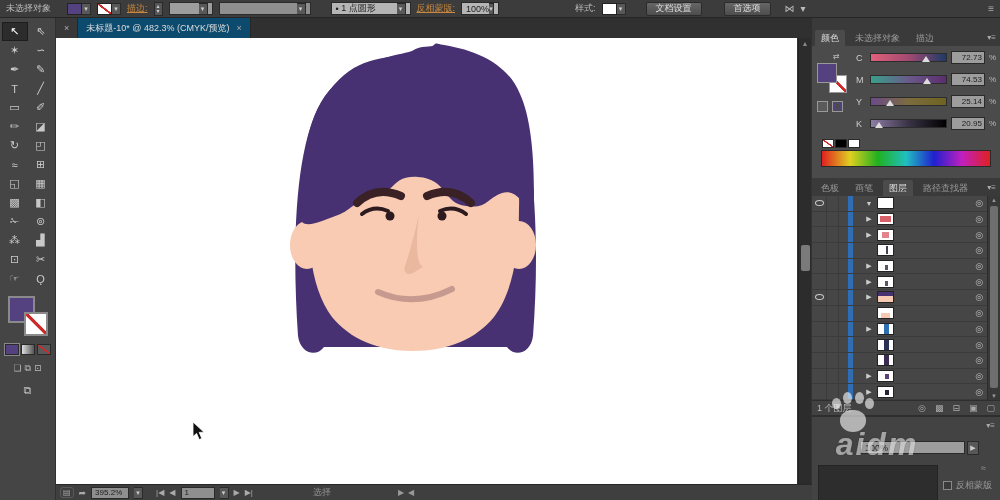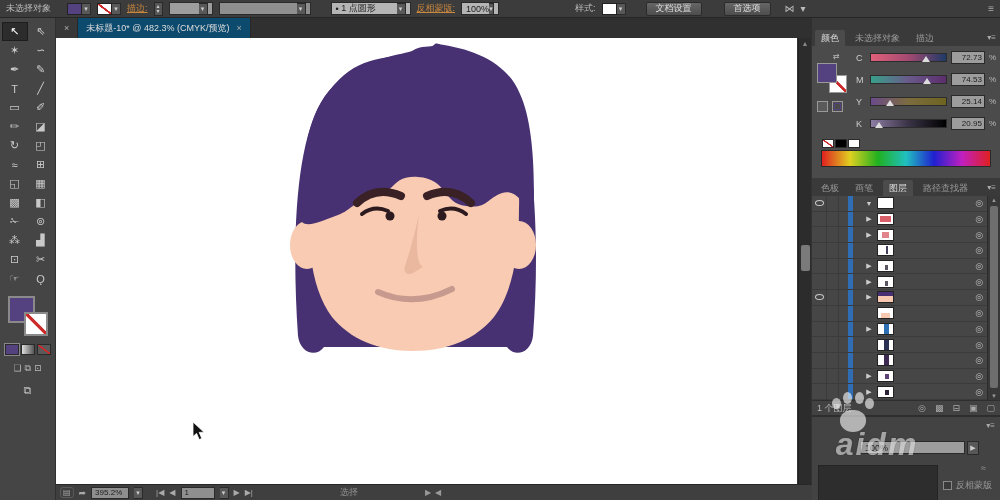--- a/index.html
+++ b/index.html
@@ -55,21 +55,21 @@
   .vscroll{position:absolute;right:1px;top:20px;bottom:16px;width:13px;background:#2c2c2c;border-left:1px solid #222}
   .vscroll .arr{position:absolute;left:0;width:100%;text-align:center;font-size:7px;color:#888}
   .vscroll .arr.top{top:2px}
   .vscroll .thumb{position:absolute;left:2px;width:9px;top:207px;height:26px;background:#7a7a7a;border-radius:2px}
 
   
   .status-bar{position:absolute;left:0;right:0;bottom:0;height:16px;background:#3f3f3f;
     border-top:1px solid #282828;display:flex;align-items:center;gap:5px;padding:0 4px;font-size:9px;color:#aaa}
   .sb-field{background:#8f8f8f;color:#1d1d1d;border:1px solid #2a2a2a;height:12px;
     display:flex;align-items:center;padding:0 3px;font-size:8px}
-  .sb-sel{margin-left:82px;color:#8f8f8f}
+  .sb-sel{margin-left:55px;color:#8f8f8f}
   .sb-split{margin-left:62px;letter-spacing:4px;color:#999;font-size:8px}
 
   
   .right-dock{position:absolute;right:0;top:18px;width:188px;bottom:0;background:#3a3a3a;
     display:flex;flex-direction:column}
   .dock-spacer{height:12px}
   .panel-tabs{height:16px;display:flex;align-items:flex-start;gap:4px;padding:0 3px;font-size:9px;
     color:#999;background:#3a3a3a;position:relative}
   .ptab{padding:2px 6px 3px}
   .ptab.active{background:#4b4b4b;color:#ddd;border-radius:2px 2px 0 0}

